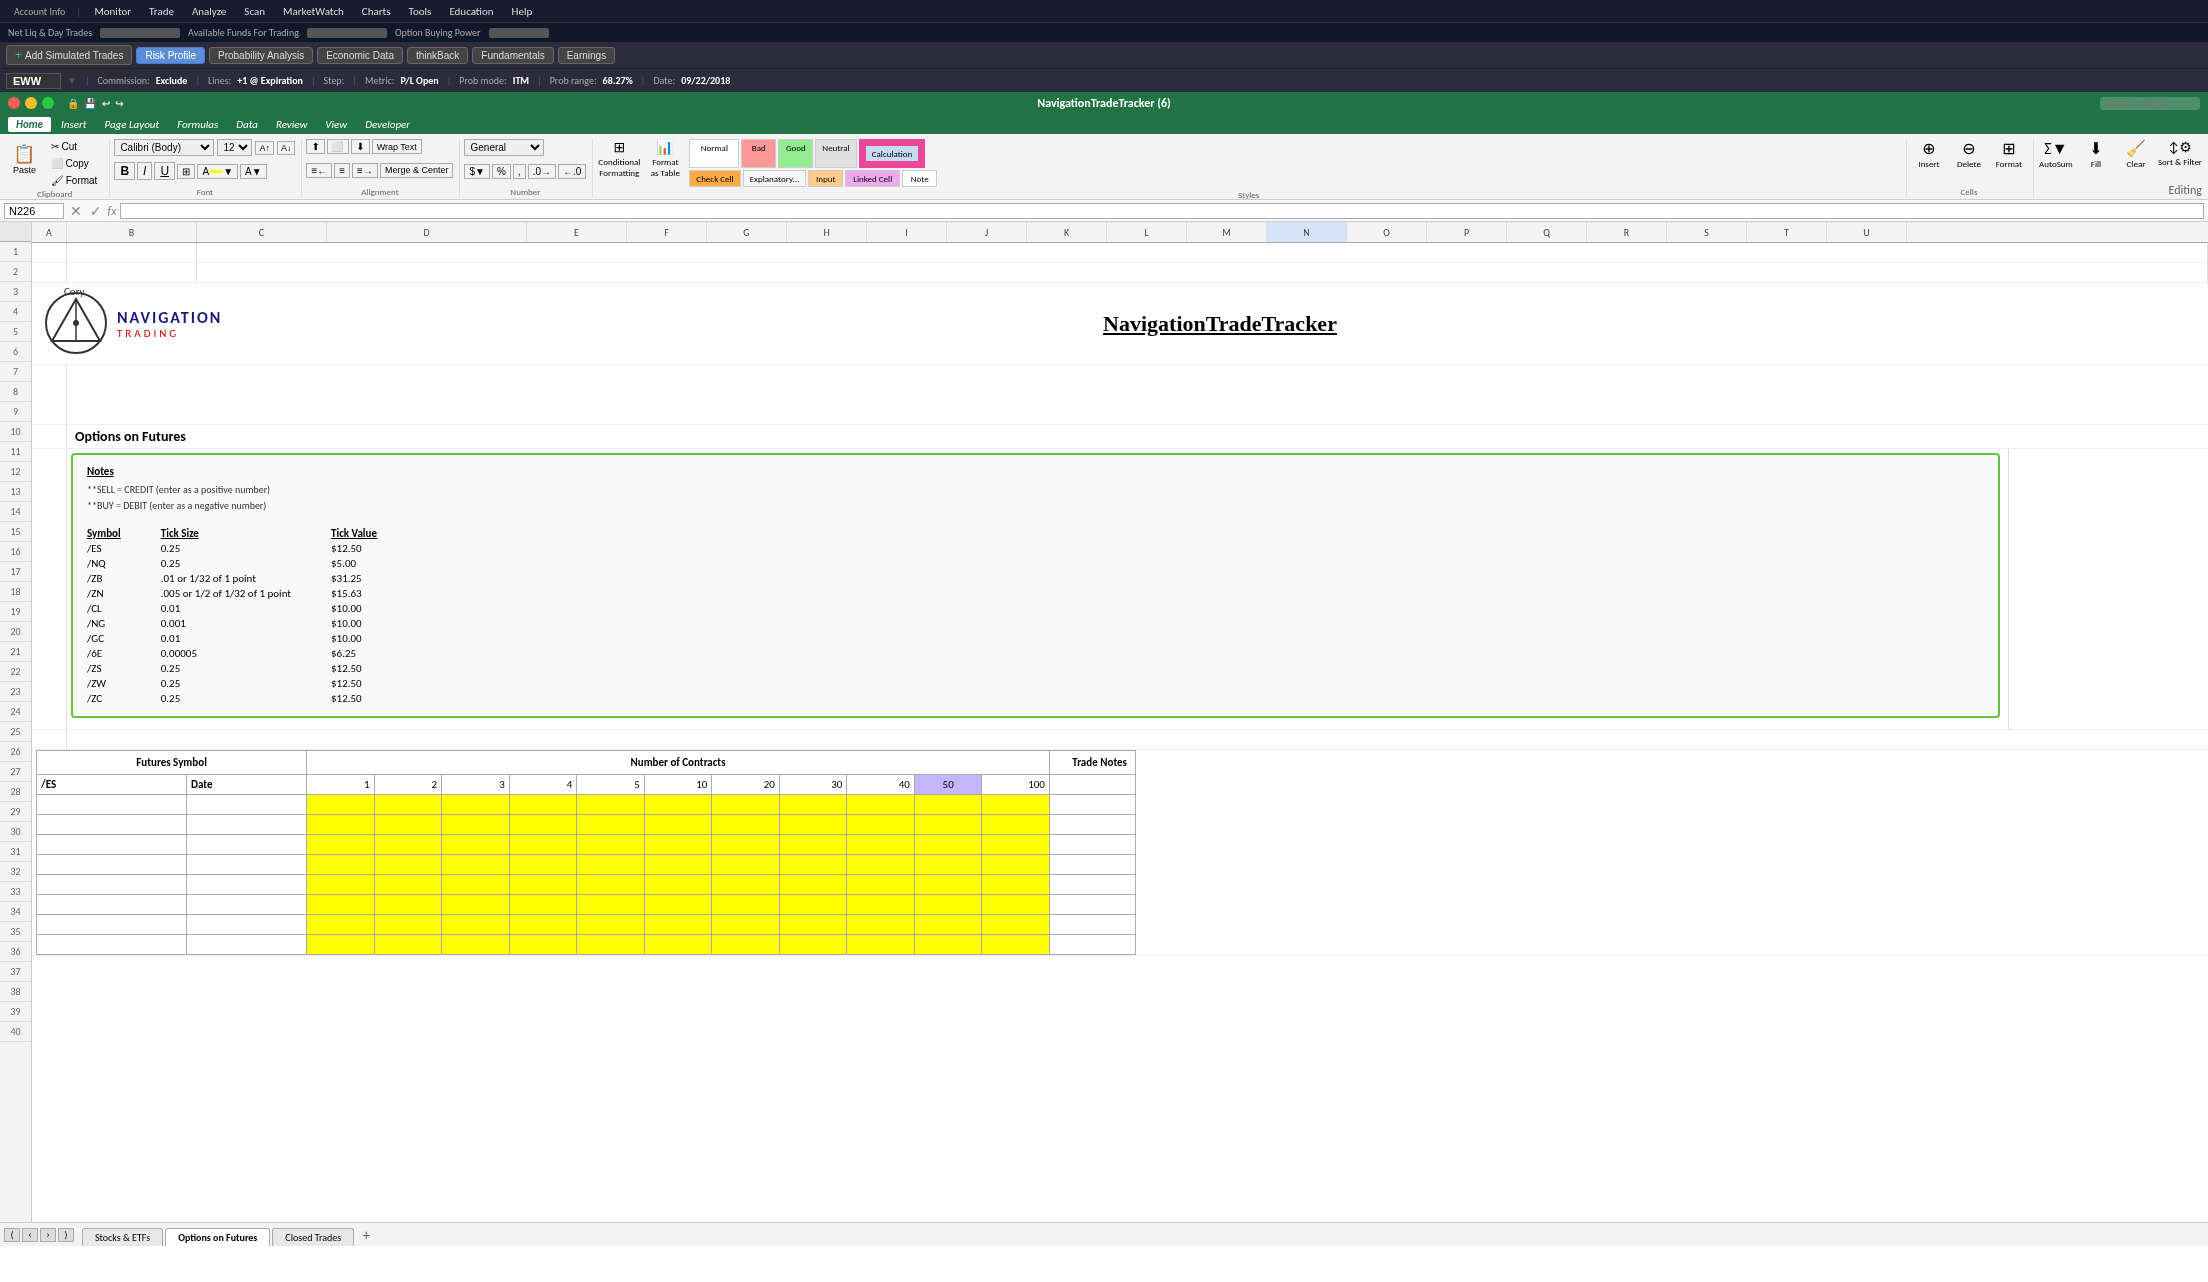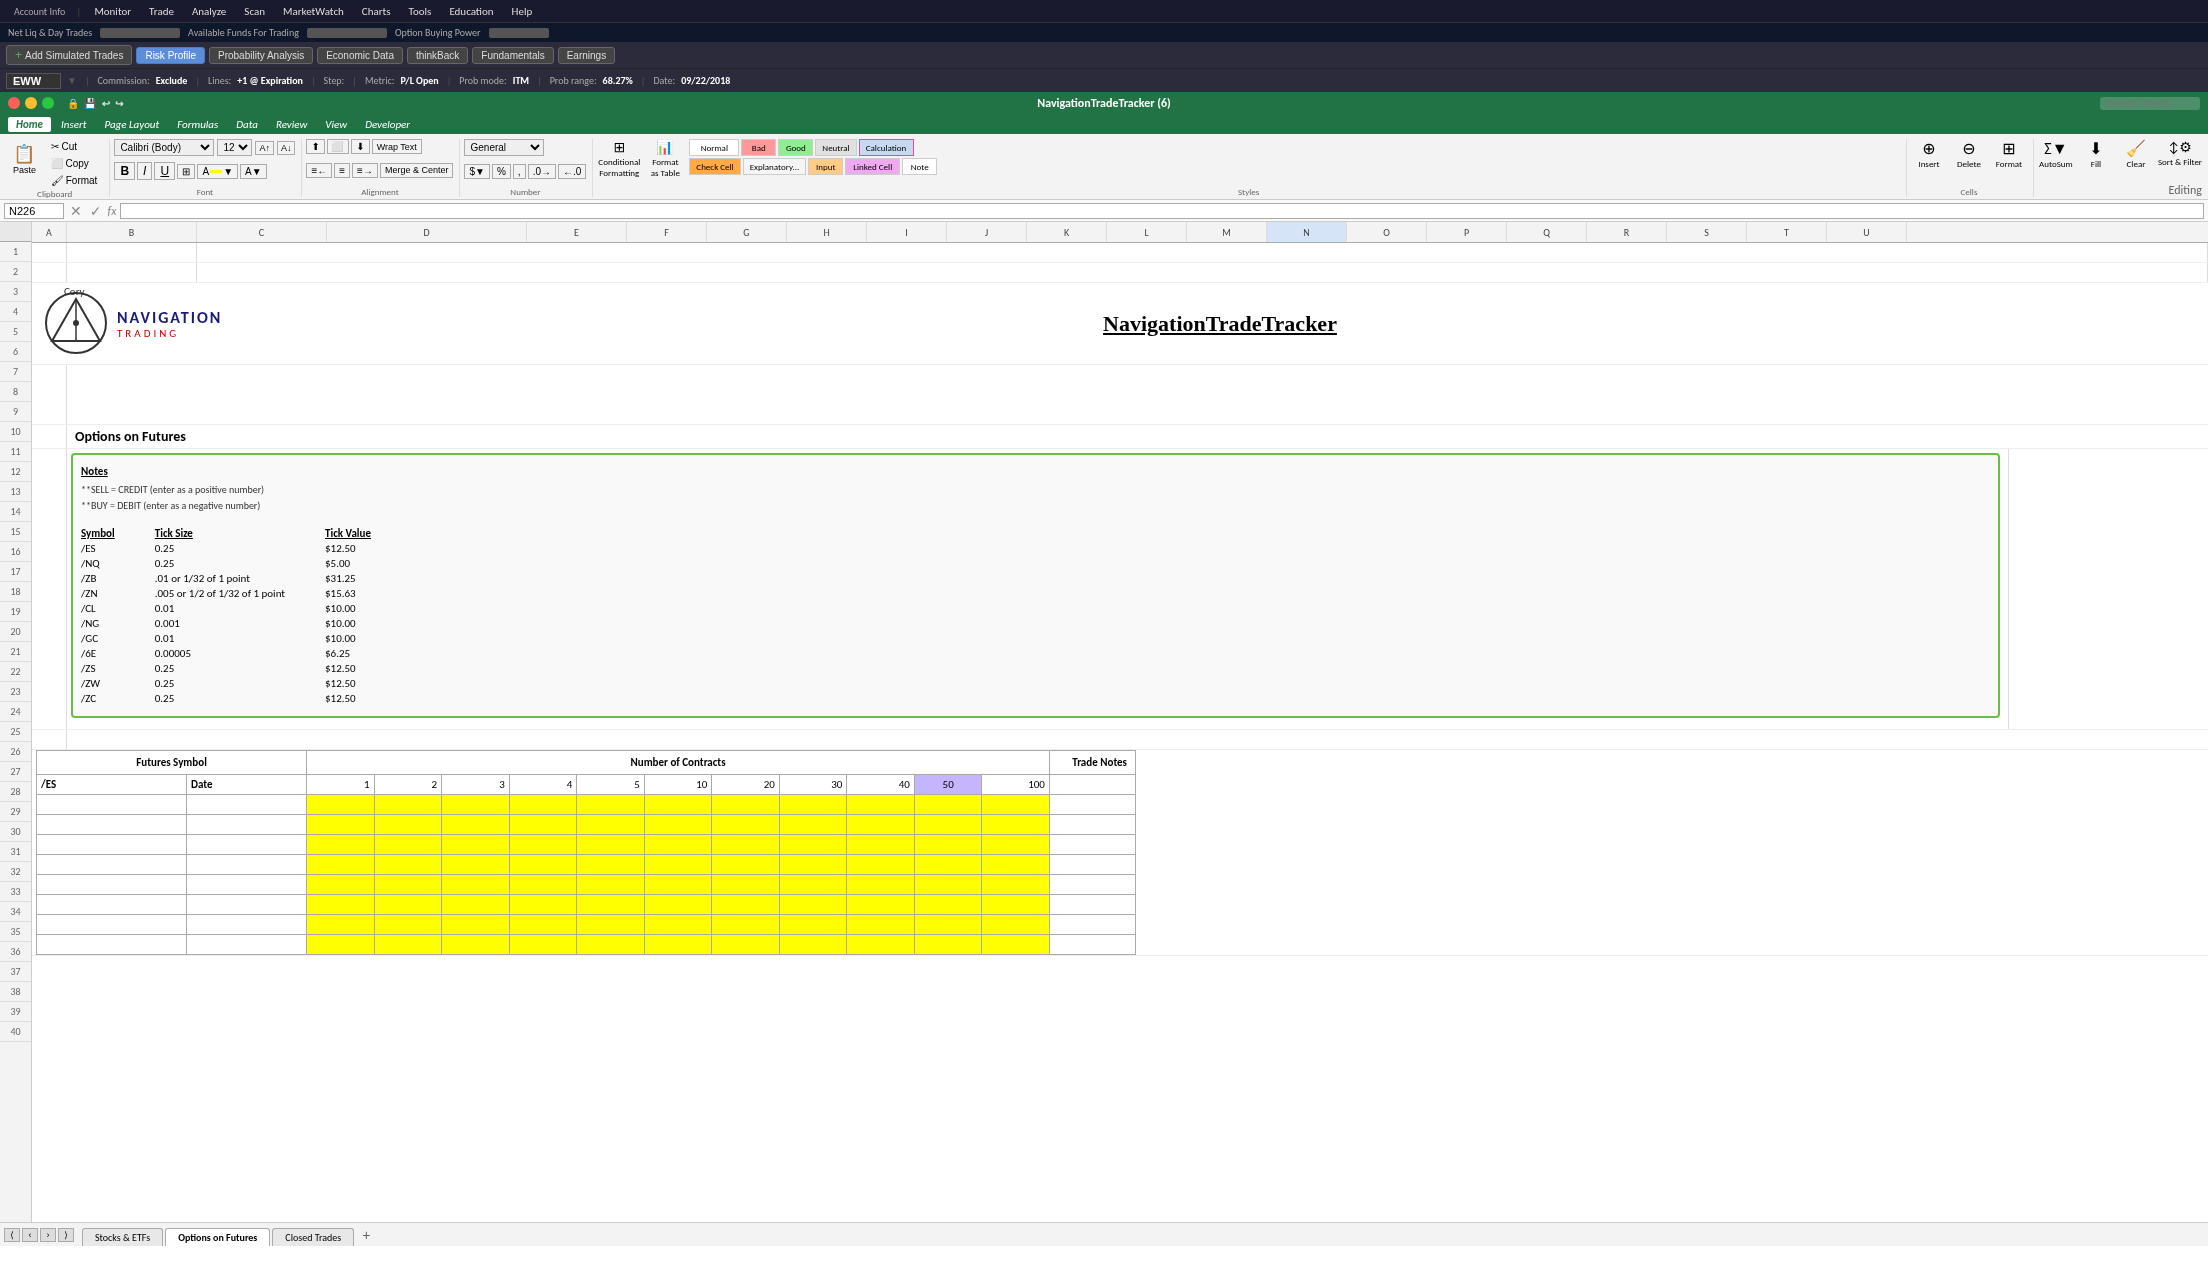--- a/index.html
+++ b/index.html
@@ -261,21 +261,21 @@
         <span>Format</span>
         <span>as Table</span>
       </div>
 
       <div style="display:flex;flex-direction:column;gap:2px;">
         <div style="display:flex;gap:2px;">
           <div style="padding:2px 6px;font-size:9px;border:1px solid #ccc;min-width:50px;text-align:center;background:#fff;cursor:pointer;">Normal</div>
           <div style="padding:2px 6px;font-size:9px;border:1px solid #ccc;min-width:35px;text-align:center;background:#ff9999;cursor:pointer;">Bad</div>
           <div style="padding:2px 6px;font-size:9px;border:1px solid #ccc;min-width:35px;text-align:center;background:#90ee90;cursor:pointer;">Good</div>
           <div style="padding:2px 6px;font-size:9px;border:1px solid #ccc;min-width:40px;text-align:center;background:#e0e0e0;cursor:pointer;">Neutral</div>
-          <div style="padding:2px 6px;font-size:9px;border:1px solid #ec4899;min-width:55px;text-align:left;background:#c6d9f1;cursor:pointer;">Calculation</div>
+          <div style="padding:2px 6px;font-size:9px;border:7px solid #ec4899;min-width:55px;text-align:left;background:#c6d9f1;cursor:pointer;">Calculation</div>
         </div>
         <div style="display:flex;gap:2px;">
           <div style="padding:2px 6px;font-size:9px;border:1px solid #ccc;min-width:50px;text-align:center;background:#ffaa44;cursor:pointer;">Check Cell</div>
           <div style="padding:2px 6px;font-size:9px;border:1px solid #ccc;min-width:60px;text-align:center;background:#f5f5f5;cursor:pointer;">Explanatory...</div>
           <div style="padding:2px 6px;font-size:9px;border:1px solid #ccc;min-width:35px;text-align:center;background:#ffcc88;cursor:pointer;">Input</div>
           <div style="padding:2px 6px;font-size:9px;border:1px solid #ccc;min-width:55px;text-align:center;background:#eeaaee;cursor:pointer;">Linked Cell</div>
           <div style="padding:2px 6px;font-size:9px;border:1px solid #ccc;min-width:35px;text-align:center;background:#fff;cursor:pointer;">Note</div>
         </div>
       </div>
     </div>
@@ -455,21 +455,21 @@
         <div style="width:35px;border-right:1px solid #ddd;height:100%;"></div>
         <div style="flex:1;padding:0 8px;font-size:14px;font-weight:bold;color:#000;">
           <span>Options on Futures</span>
         </div>
       </div>
 
       <div style="display:flex;height:auto;border-bottom:1px solid #eee;background:#fff;">
         <div style="width:35px;border-right:1px solid #ddd;min-height:280px;"></div>
         <div style="flex:1;padding:0;">
 
-          <div style="border:2.5px solid #6abf40;border-radius:4px;margin:4px 8px 4px 4px;padding:10px 8px;background:#f9f9f9;">
+          <div style="border:2.5px solid #6abf40;border-radius:4px;margin:4px 8px 4px 4px;padding:10px 14px;background:#f9f9f9;">
 
             <div style="margin-bottom:12px;">
               <div style="font-weight:bold;text-decoration:underline;font-size:11px;margin-bottom:4px;">Notes</div>
               <div style="font-size:10px;color:#333;line-height:1.6;">**SELL = CREDIT (enter as a positive number)</div>
               <div style="font-size:10px;color:#333;line-height:1.6;">**BUY = DEBIT (enter as a negative number)</div>
             </div>
 
             <table style="border-collapse:collapse;font-size:11px;">
               <tbody>
                   <tr>

